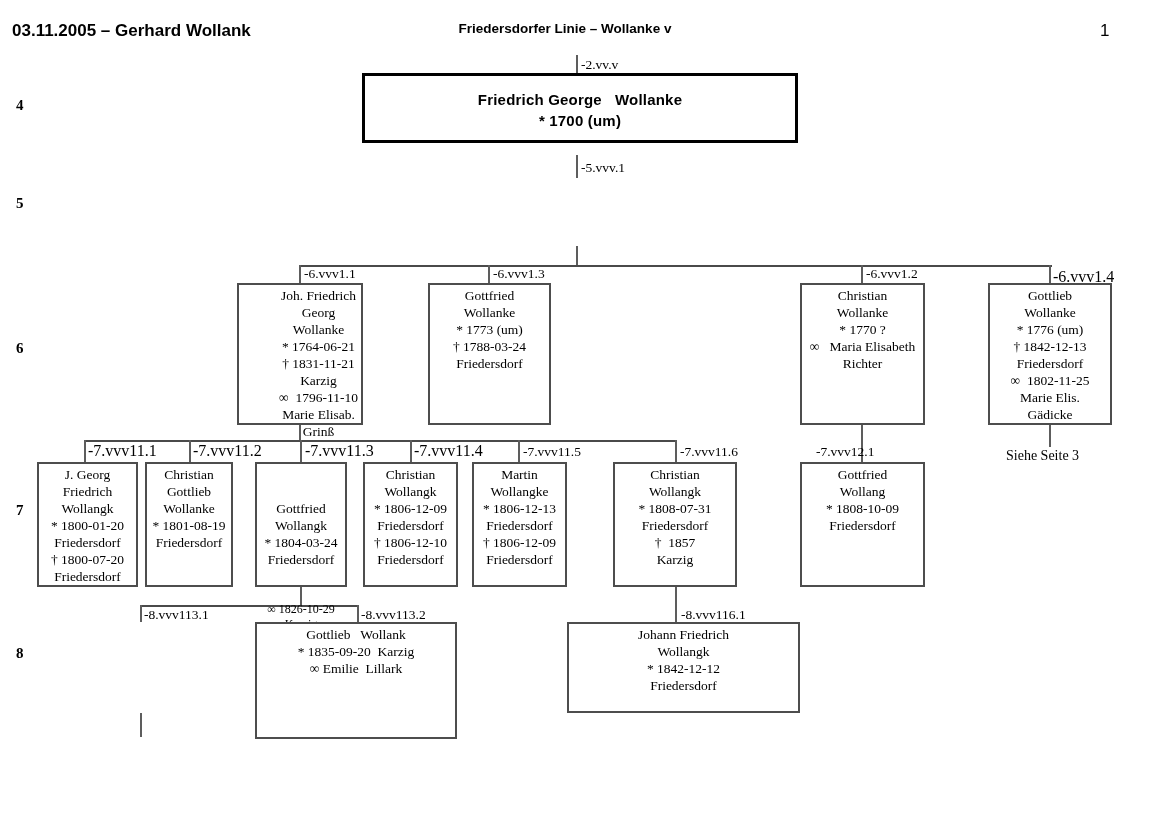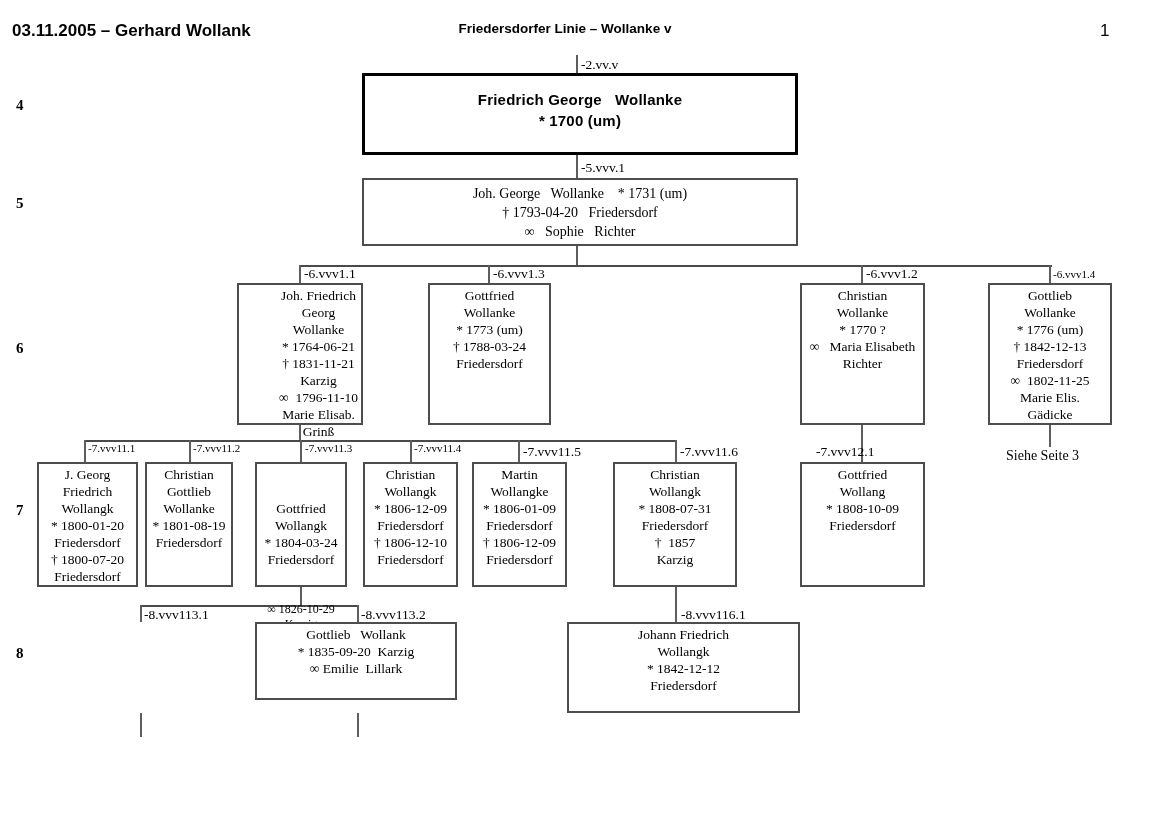--- a/index.html
+++ b/index.html
@@ -16,21 +16,21 @@
   .pbox{position:absolute;box-sizing:border-box;background:#fff;text-align:center;
         white-space:pre-wrap;border:2px solid #4d4d4d;font-size:13.5px;line-height:17px;
         padding-top:2px;}
   .b-gen4{border:3px solid #000;font-family:"Liberation Sans",sans-serif;font-weight:bold;
           font-size:15px;line-height:21px;padding-top:13px;letter-spacing:.2px;}
   .b-gen5{font-size:14px;line-height:19px;padding-top:4px;}
   .txt-small{font-size:12px;line-height:15px;}
   .txt-tiny{font-size:11px;line-height:14px;}
   
   .tag{position:absolute;font-size:13.5px;white-space:nowrap;}
-  .tag-sm{font-size:11px;}
+  .tag-sm{font-size:16px;}
   
   .lv{position:absolute;width:2px;background:#5d5d5d;}
   .lh{position:absolute;height:2px;background:#4a4a4a;}
   .note{position:absolute;font-size:14px;white-space:nowrap;}
 </style>
 </head>
 <body>
 
 <div class="page">
 
@@ -80,26 +80,23 @@
   <div class="tag tag-sm" style="left:193px;top:442px;">-7.vvv11.2</div>
   <div class="tag tag-sm" style="left:305px;top:442px;">-7.vvv11.3</div>
   <div class="tag tag-sm" style="left:414px;top:442px;">-7.vvv11.4</div>
   <div class="tag" style="left:523px;top:444px;">-7.vvv11.5</div>
   <div class="tag" style="left:680px;top:444px;">-7.vvv11.6</div>
   <div class="tag" style="left:816px;top:444px;">-7.vvv12.1</div>
   <div class="tag" style="left:144px;top:607px;">-8.vvv113.1</div>
   <div class="tag" style="left:361px;top:607px;">-8.vvv113.2</div>
   <div class="tag" style="left:681px;top:607px;">-8.vvv116.1</div>
 
-  <div class="pbox b-gen4" style="left:362px;top:73px;width:436px;height:82px;">Friedrich George   Wollanke
+  <div class="pbox b-gen4" style="left:362px;top:73px;width:436px;height:70px;">Friedrich George   Wollanke
 * 1700 (um)</div>
 
-  <div class="pbox b-gen5" style="left:362px;top:178px;width:436px;height:68px;">Joh. George   Wollanke    * 1731 (um)
-† 1793-04-20   Friedersdorf
-∞   Sophie   Richter</div>
 
   <div class="pbox" style="left:237px;top:283px;width:126px;height:142px;padding-left:37px;">Joh. Friedrich
 Georg   Wollanke
 * 1764-06-21
 † 1831-11-21
 Karzig
 ∞  1796-11-10
 Marie Elisab.
 Grinß</div>
   <div class="pbox" style="left:428px;top:283px;width:123px;height:142px;">Gottfried
@@ -145,36 +142,36 @@
     <div class="txt-tiny">Anna So. Sibrape</div>
   </div>
   <div class="pbox" style="left:363px;top:462px;width:95px;height:125px;">Christian
 Wollangk
 * 1806-12-09
 Friedersdorf
 † 1806-12-10
 Friedersdorf</div>
   <div class="pbox" style="left:472px;top:462px;width:95px;height:125px;">Martin
 Wollangke
-* 1806-01-09
+* 1806-12-13
 Friedersdorf
 † 1806-12-09
 Friedersdorf</div>
   <div class="pbox" style="left:613px;top:462px;width:124px;height:125px;">Christian
 Wollangk
 * 1808-07-31
 Friedersdorf
 †  1857
 Karzig</div>
   <div class="pbox" style="left:800px;top:462px;width:125px;height:125px;">Gottfried
 Wollang
 * 1808-10-09
 Friedersdorf</div>
 
-  <div class="pbox" style="left:255px;top:622px;width:202px;height:78px;">Gottlieb   Wollank
+  <div class="pbox" style="left:255px;top:622px;width:202px;height:117px;">Gottlieb   Wollank
 * 1835-09-20  Karzig
 ∞ Emilie  Lillark</div>
   <div class="pbox" style="left:567px;top:622px;width:233px;height:91px;">Johann Friedrich
 Wollangk
 * 1842-12-12
 Friedersdorf</div>
 
 </div>
 
 </body></html>

